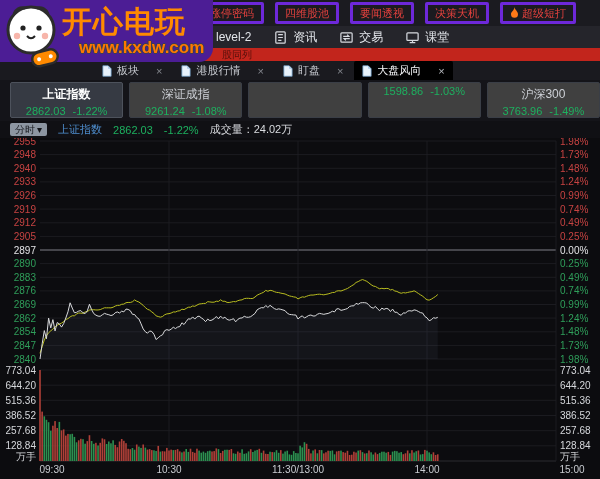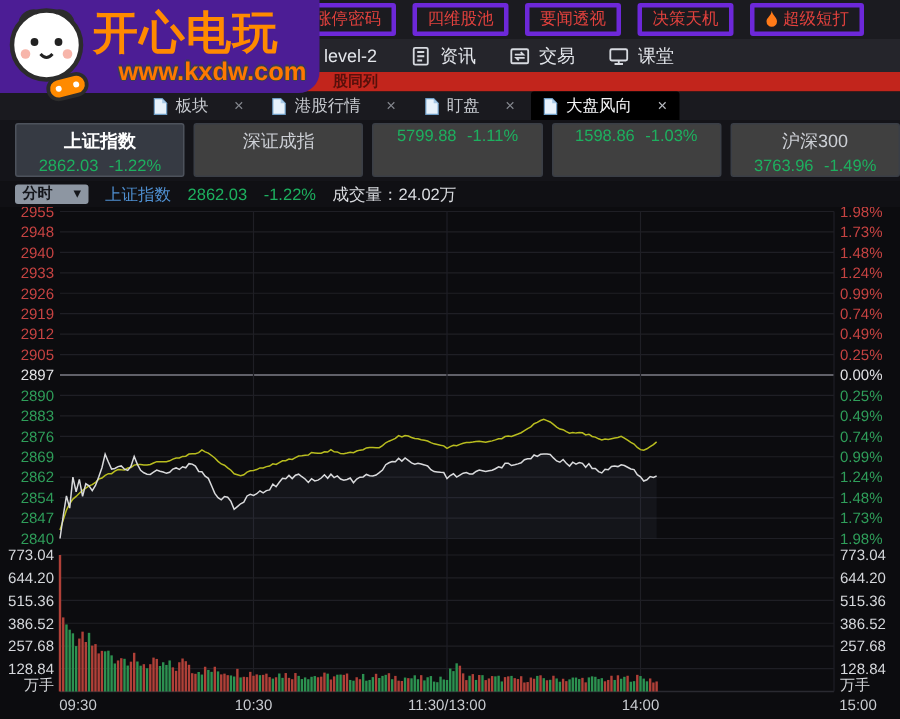--- a/index.html
+++ b/index.html
@@ -14,21 +14,21 @@
             padding:1px 7px;border-radius:2px;white-space:nowrap;display:flex;align-items:center;gap:3px;cursor:pointer;}
 
   
   .toolbar{position:absolute;left:0;top:26px;width:600px;height:22px;background:#25252b;
            display:flex;align-items:center;gap:22px;padding-left:118px;box-sizing:border-box;}
   .tool-item{display:flex;align-items:center;gap:5px;color:#e3e6eb;font-size:12px;cursor:pointer;white-space:nowrap;}
   .tool-item svg{display:block;}
 
   
   .banner{position:absolute;left:0;top:48px;width:600px;height:13px;background:#c2251c;}
-  .banner-label{position:absolute;left:222px;top:0;font-size:10px;line-height:13px;color:#57100b;font-weight:bold;}
+  .banner-label{position:absolute;left:222px;top:0;font-size:10px;line-height:13px;color:#57100b;font-weight:normal;}
 
   
   .tabbar{position:absolute;left:0;top:61px;width:600px;height:19px;background:#1a1a1f;
           display:flex;align-items:flex-end;padding-left:94px;box-sizing:border-box;gap:3px;}
   .tab{display:flex;align-items:center;gap:5px;padding:0 8px;font-size:11px;color:#c6c9cf;
        height:19px;cursor:pointer;white-space:nowrap;}
   .tab .x{color:#84878e;font-size:11px;margin-left:12px;}
   .tab.active{background:#000000;color:#f4f5f7;border-radius:2px 2px 0 0;}
   .tab.active .x{color:#b9bcc2;}
 
@@ -39,21 +39,21 @@
         text-align:center;cursor:pointer;}
   .card.active{background:#363a43;border-color:#4d525c;}
   .card-name{font-size:12px;color:#cdd0d6;margin-top:3px;}
   .card.active .card-name{color:#ffffff;font-weight:bold;}
   .card-vals{font-size:11px;color:#1db05f;margin-top:2px;display:flex;justify-content:center;gap:7px;}
 
   
   .chart-header{position:absolute;left:0;top:121px;width:600px;height:17px;background:#101014;
                 display:flex;align-items:center;gap:11px;font-size:11px;}
   .period-btn{margin-left:10px;background:#8d96a2;color:#14161b;font-size:10px;line-height:13px;
-              height:13px;padding:0 5px;border-radius:2px;display:flex;align-items:center;gap:14px;cursor:pointer;font-weight:bold;}
+              height:13px;padding:0 5px;border-radius:2px;display:flex;align-items:center;gap:2px;cursor:pointer;}
   .idx-link{color:#4f8fd0;cursor:pointer;}
   .hval{color:#1db05f;}
   .vol-label{color:#d9dbdf;}
 
   
   #chart-svg{position:absolute;left:0;top:138px;}
   #chart-svg text{font-family:"Liberation Sans","DejaVu Sans",sans-serif;}
 
   
   .logo{position:absolute;left:0;top:0;width:213px;height:62px;background:#4c1d95;
@@ -161,26 +161,26 @@
   <div class="cards">
     <div class="card active">
       <div class="card-name">上证指数</div>
       <div class="card-vals">
           <span>2862.03</span>
           <span>-1.22%</span>
         </div>
     </div>
     <div class="card">
       <div class="card-name">深证成指</div>
+      <div class="card-vals">
+          <span>9261.24</span>
+          <span>-1.08%</span>
+        </div>
     </div>
     <div class="card">
-      <div class="card-vals">
-          <span>5799.88</span>
-          <span>-1.11%</span>
-        </div>
     </div>
     <div class="card">
       <div class="card-vals">
           <span>1598.86</span>
           <span>-1.03%</span>
         </div>
     </div>
     <div class="card">
       <div class="card-name">沪深300</div>
       <div class="card-vals">

